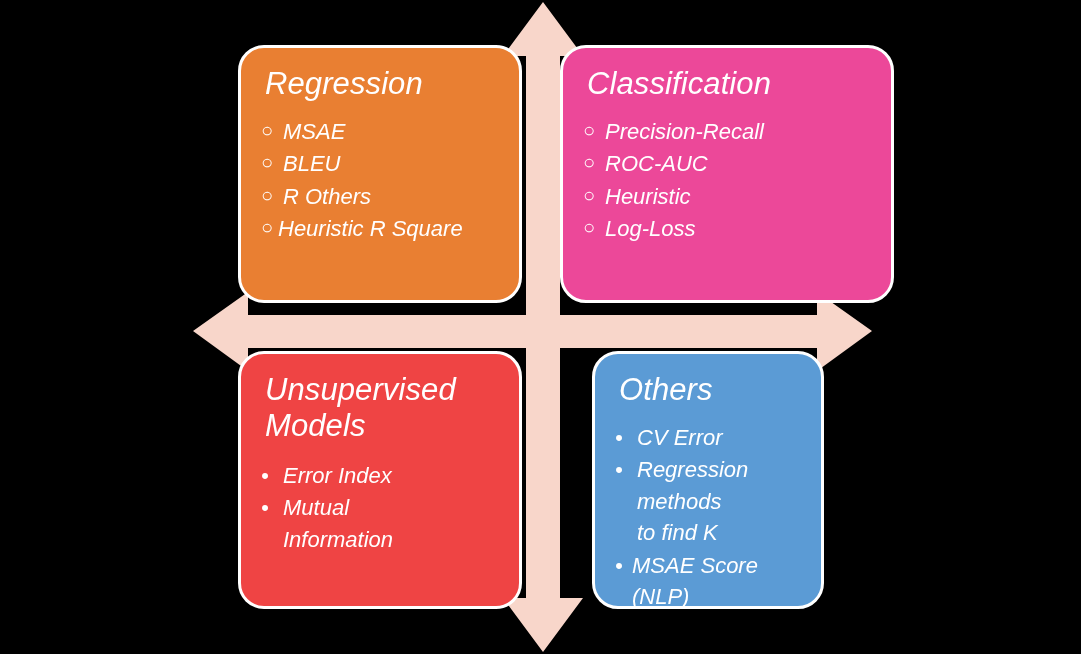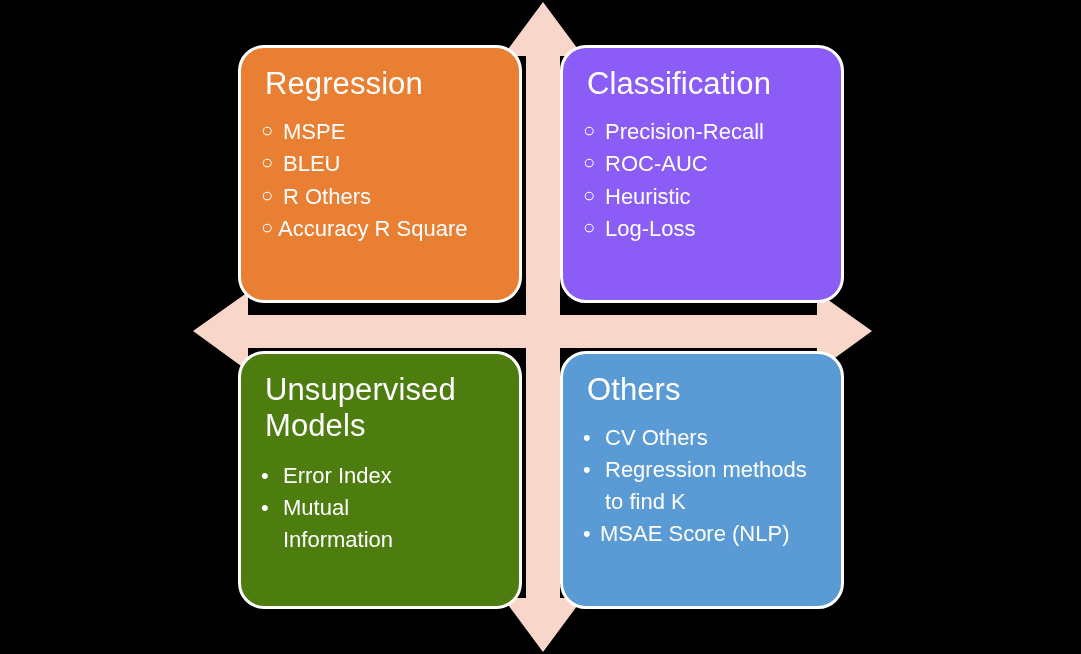--- a/index.html
+++ b/index.html
@@ -31,40 +31,41 @@
 
   
   .quadrant {
     position: absolute;
     border-radius: 26px;
     box-sizing: border-box;
     border: 3px solid #ffffff;
     padding: 16px 18px 14px 20px;
     color: #ffffff;
     overflow: hidden;
+    font-style: italic;
   }
 
   .q-regression {
     left: 238px;  top: 45px;
     width: 284px; height: 258px;
     background: #E97F32;
   }
   .q-classification {
     left: 560px;  top: 45px;
-    width: 284px; height: 258px;
-    background: #8b5cf6;
+    width: 334px; height: 258px;
+    background: #ec4899;
   }
   .q-unsupervised {
     left: 238px;  top: 351px;
     width: 284px; height: 258px;
-    background: #4d7c0f;
+    background: #ef4444;
   }
   .q-others {
-    left: 560px;  top: 351px;
-    width: 284px; height: 258px;
+    left: 592px;  top: 351px;
+    width: 232px; height: 258px;
     background: #5B9BD5;
   }
 
   .q-title {
     font-size: 31px;
     font-weight: 400;
     line-height: 1.16;
     letter-spacing: 0.1px;
     margin: 2px 0 0 4px;
     white-space: pre-line;
@@ -115,33 +116,33 @@
 
     <polygon fill="#F8D6CA" points="193,331 248,292 248,315 548,315 548,348 248,348 248,371"></polygon>
     <polygon fill="#F8D6CA" points="872,331 817,292 817,315 538,315 538,348 817,348 817,371"></polygon>
   </svg>
 
   <div class="quadrant q-regression">
     <div class="q-title">Regression</div>
     <ul class="q-list">
       <li class="q-item">
         <span class="q-bullet">○</span>
-        <span class="q-item-text">MSPE</span>
+        <span class="q-item-text">MSAE</span>
       </li>
       <li class="q-item">
         <span class="q-bullet">○</span>
         <span class="q-item-text">BLEU</span>
       </li>
       <li class="q-item">
         <span class="q-bullet">○</span>
         <span class="q-item-text">R Others</span>
       </li>
       <li class="q-item tight">
         <span class="q-bullet">○</span>
-        <span class="q-item-text">Accuracy R Square</span>
+        <span class="q-item-text">Heuristic R Square</span>
       </li>
     </ul>
   </div>
 
   <div class="quadrant q-classification">
     <div class="q-title">Classification</div>
     <ul class="q-list">
       <li class="q-item">
         <span class="q-bullet">○</span>
         <span class="q-item-text">Precision-Recall</span>
@@ -175,21 +176,21 @@
 Information</span>
       </li>
     </ul>
   </div>
 
   <div class="quadrant q-others">
     <div class="q-title">Others</div>
     <ul class="q-list">
       <li class="q-item">
         <span class="q-bullet filled">•</span>
-        <span class="q-item-text">CV Others</span>
+        <span class="q-item-text">CV Error</span>
       </li>
       <li class="q-item">
         <span class="q-bullet filled">•</span>
         <span class="q-item-text">Regression methods
 to find K</span>
       </li>
       <li class="q-item tight">
         <span class="q-bullet filled">•</span>
         <span class="q-item-text">MSAE Score (NLP)</span>
       </li>

